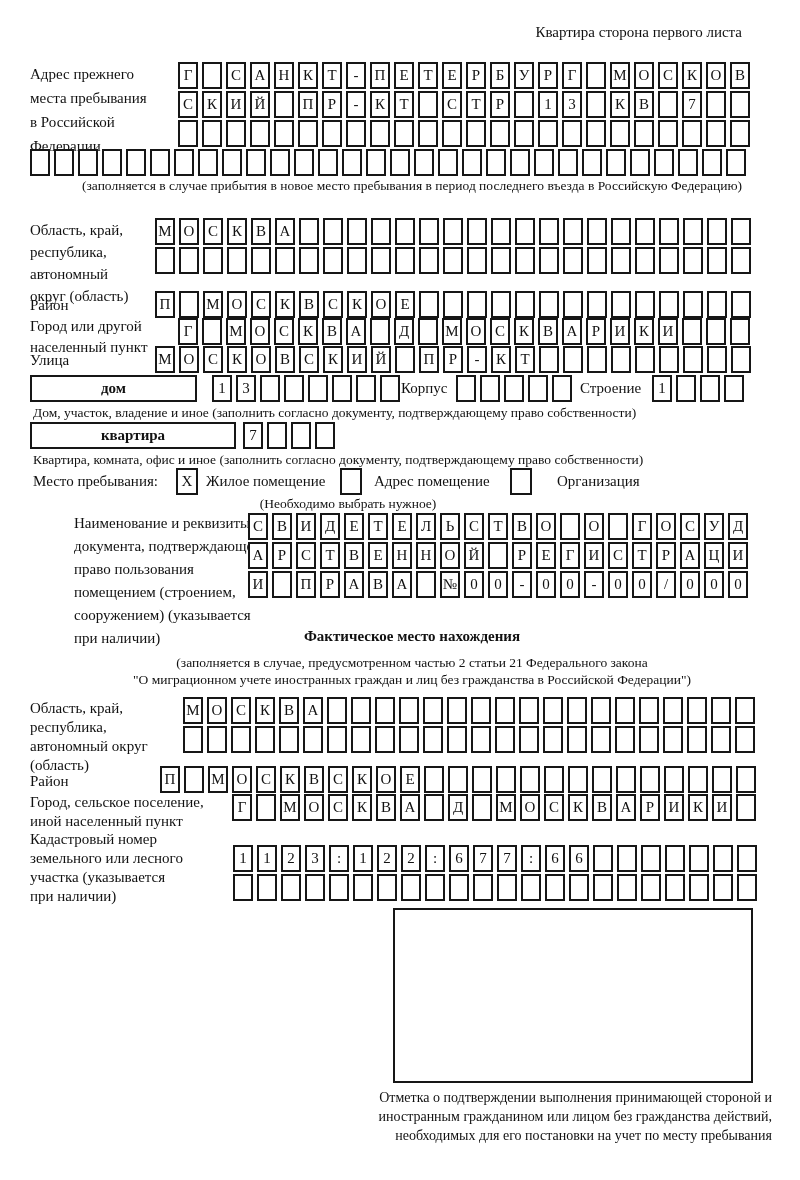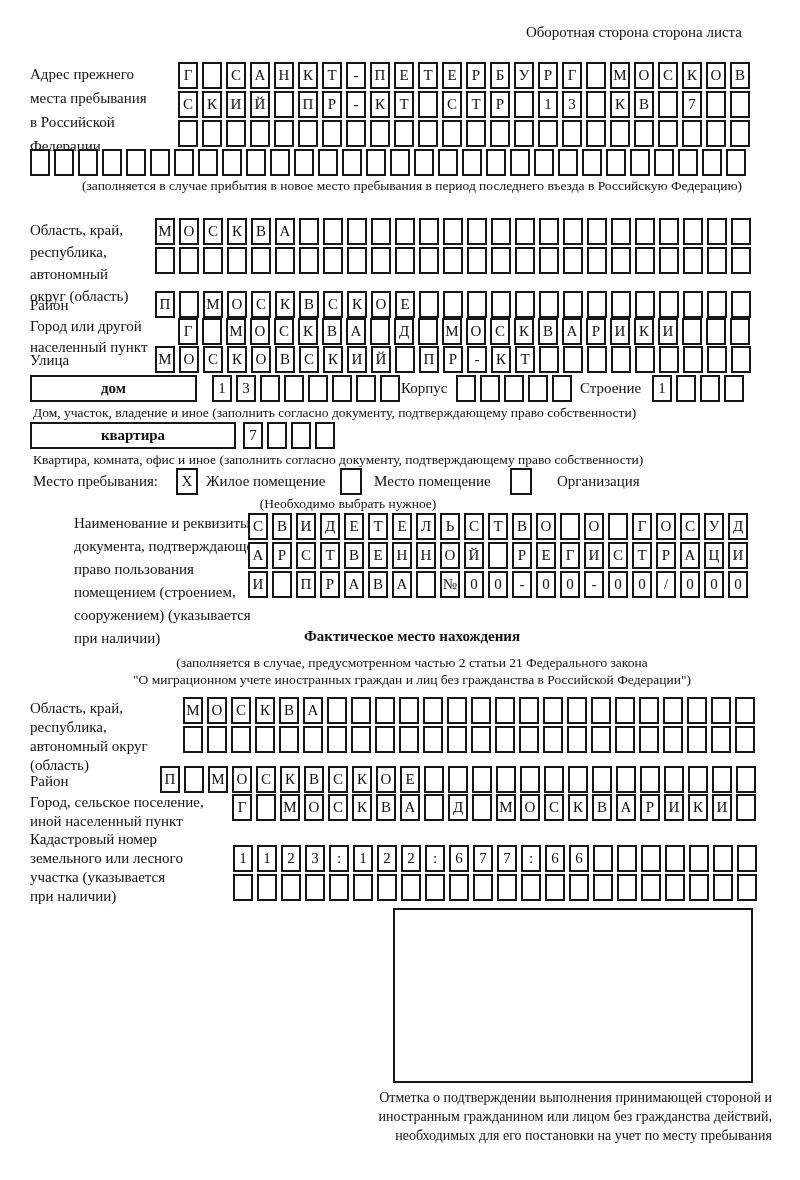--- a/index.html
+++ b/index.html
@@ -33,21 +33,21 @@
   .note{font-size:13.5px;}
   .small-label{font-size:15px;line-height:27px;}
   .stamp-box{position:absolute;border:2px solid #161616;box-sizing:border-box;background:#fff;}
   .caption{position:absolute;text-align:right;font-size:14px;line-height:19px;}
 </style>
 </head>
 <body>
 
 <div class="page">
 
-  <div class="abs" style="top:24px;right:58px;font-size:15px;">Оборотная сторона сторона листа</div>
+  <div class="abs" style="top:24px;right:58px;font-size:15px;">Квартира сторона первого листа</div>
 
   <div class="abs lbl" style="left:30px;top:62px;width:150px;">Адрес прежнего
 места пребывания
 в Российской
 Федерации</div>
   <div class="grid-row" style="left:178px;top:62px;">
       <span class="cell">Г</span>
       <span class="cell"></span>
       <span class="cell">С</span>
       <span class="cell">А</span>
@@ -339,21 +339,21 @@
       <span class="cell"></span>
       <span class="cell"></span>
       <span class="cell"></span>
     </div>
   <div class="abs note" style="left:33px;top:452px;">Квартира, комната, офис и иное (заполнить согласно документу, подтверждающему право собственности)</div>
 
   <div class="abs small-label" style="left:33px;top:468px;">Место пребывания:</div>
   <div class="chk" style="left:176px;top:468px;">X</div>
   <div class="abs small-label" style="left:206px;top:468px;">Жилое помещение</div>
   <div class="chk" style="left:340px;top:468px;"></div>
-  <div class="abs small-label" style="left:374px;top:468px;">Место помещение</div>
+  <div class="abs small-label" style="left:374px;top:468px;">Адрес помещение</div>
   <div class="chk" style="left:510px;top:468px;"></div>
   <div class="abs small-label" style="left:557px;top:468px;">Организация</div>
   <div class="abs note" style="left:0;top:496px;width:680px;text-align:center;padding-left:8px;">(Необходимо выбрать нужное)</div>
 
   <div class="abs lbl lh23" style="left:30px;top:512px;width:218px;">Наименование и реквизиты
 документа, подтверждающего
 право пользования
 помещением (строением,
 сооружением) (указывается
 при наличии)</div>

